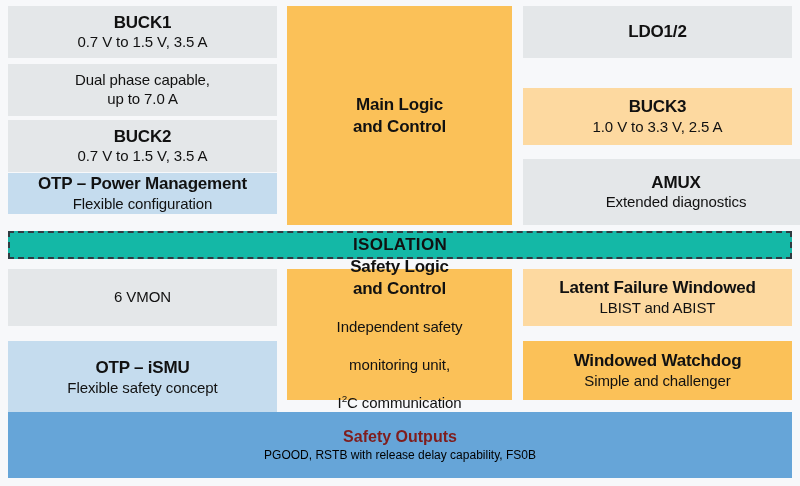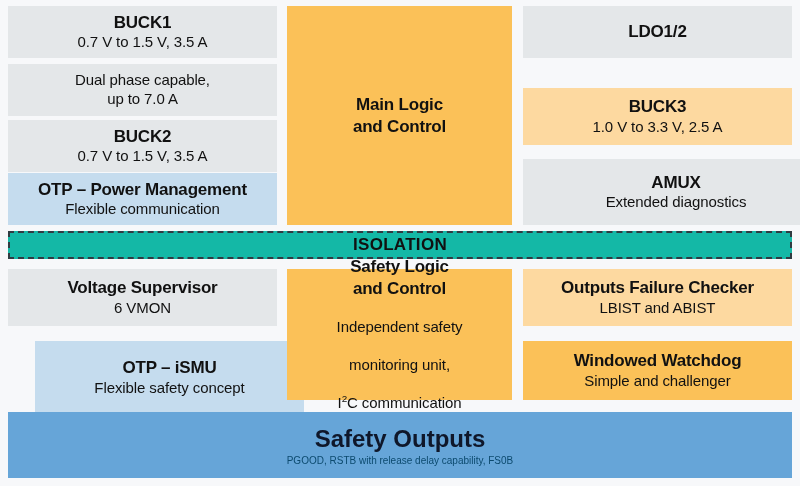--- a/index.html
+++ b/index.html
@@ -82,22 +82,22 @@
     height: 66px;
     background: #66a5d8;
     box-sizing: border-box;
     display: flex;
     flex-direction: column;
     align-items: center;
     justify-content: center;
     text-align: center;
     color: #ffffff;
   }
-  #safety-band .b-title { font-weight: bold; font-size: 24px; color: #0f172a; }
-  #safety-band .b-sub   { font-weight: normal; font-size: 10px; color: #0c4a6e; margin-top: 2px; }
+  #safety-band .b-title { font-weight: bold; font-size: 16px; color: #7f1d1d; }
+  #safety-band .b-sub   { font-weight: normal; font-size: 12px; color: #000000; margin-top: 2px; }
 
   sup { font-size: 0.66em; vertical-align: super; line-height: 0; }
 </style>
 </head>
 <body>
 
 <div id="diagram">
 
   <div class="block fill-gray" style="left:8px; top:6px; width:269px; height:52px;">
     <div class="b-title">BUCK1</div>
@@ -107,23 +107,23 @@
   <div class="block fill-gray" style="left:8px; top:64px; width:269px; height:52px;">
     <div class="b-sub">Dual phase capable,
 up to 7.0 A</div>
   </div>
 
   <div class="block fill-gray" style="left:8px; top:120px; width:269px; height:52px;">
     <div class="b-title">BUCK2</div>
     <div class="b-sub">0.7 V to 1.5 V, 3.5 A</div>
   </div>
 
-  <div class="block fill-blue" style="left:8px; top:173px; width:269px; height:52px;text-align:center;">
+  <div class="block fill-blue" style="left:8px; top:173px; width:269px; height:41px;text-align:center;">
     <div class="b-title">OTP – Power Management</div>
-    <div class="b-sub">Flexible communication</div>
+    <div class="b-sub">Flexible configuration</div>
   </div>
 
   <div class="block fill-orange" style="left:287px; top:6px; width:225px; height:219px;">
     <div class="b-title">Main Logic
 and Control</div>
   </div>
 
   <div class="block fill-gray" style="left:523px; top:6px; width:269px; height:52px;text-align:right;">
     <div class="b-title">LDO1/2</div>
   </div>
@@ -136,41 +136,40 @@
   <div class="block fill-gray" style="left:523px; top:159px; width:306px; height:66px;">
     <div class="b-title">AMUX</div>
     <div class="b-sub">Extended diagnostics</div>
   </div>
 
   <div id="isolation">
     <div class="iso-label">ISOLATION</div>
   </div>
 
   <div class="block fill-gray" style="left:8px; top:269px; width:269px; height:57px;">
-    <div class="b-title">Voltage Supervisor</div>
     <div class="b-sub">6 VMON</div>
   </div>
 
-  <div class="block fill-blue" style="left:8px; top:341px; width:269px; height:73px;margin-left:27px;">
+  <div class="block fill-blue" style="left:8px; top:341px; width:269px; height:73px;">
     <div class="b-title">OTP – iSMU</div>
     <div class="b-sub">Flexible safety concept</div>
   </div>
 
   <div class="block fill-orange" style="left:287px; top:269px; width:225px; height:131px;">
     <div class="b-title">Safety Logic
 and Control</div>
     <div class="b-sub">
       <span>Independent safety</span><br>
       <span>monitoring unit,</span><br>
       <span>I<sup>2</sup>C communication</span>
     </div>
   </div>
 
   <div class="block fill-orange-light" style="left:523px; top:269px; width:269px; height:57px;">
-    <div class="b-title">Outputs Failure Checker</div>
+    <div class="b-title">Latent Failure Windowed</div>
     <div class="b-sub">LBIST and ABIST</div>
   </div>
 
   <div class="block fill-orange" style="left:523px; top:341px; width:269px; height:59px;">
     <div class="b-title">Windowed Watchdog</div>
     <div class="b-sub">Simple and challenger</div>
   </div>
 
   <div id="safety-band">
     <div class="b-title">Safety Outputs</div>

